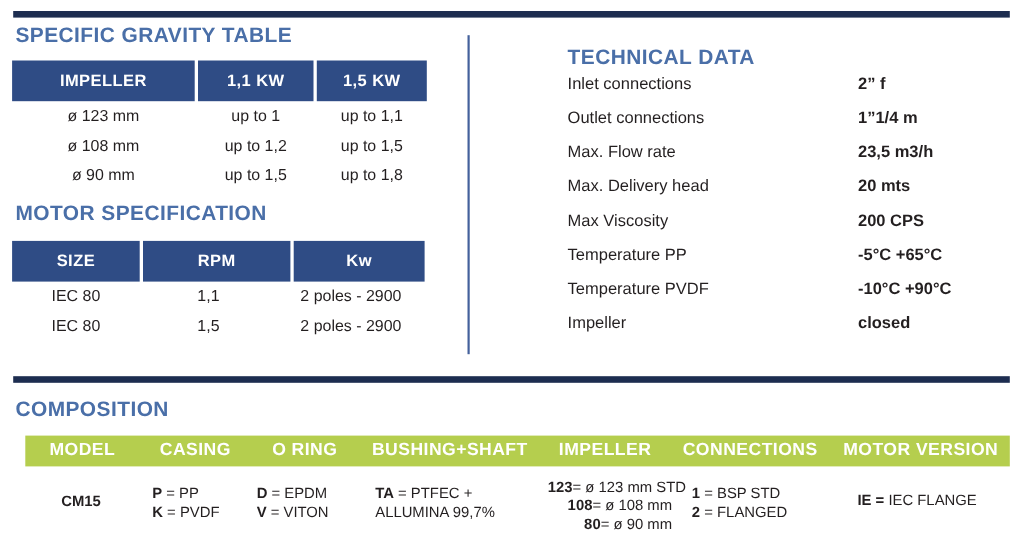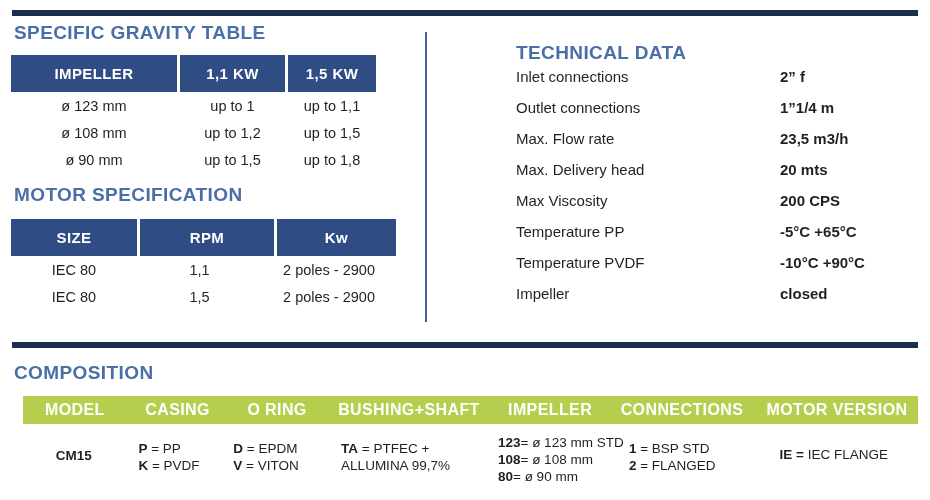--- a/index.html
+++ b/index.html
@@ -94,26 +94,26 @@
     justify-content: center;
     margin-right: 3px;
     box-sizing: border-box;
   }
   .btable .td:last-child { margin-right: 0; }
 
   
   #tbl-gravity { top: 55px; }
   #tbl-gravity .c0 { width: 166px; }
   #tbl-gravity .c1 { width: 105px; }
-  #tbl-gravity .c2 { width: 88px; }
+  #tbl-gravity .c2 { width: 100px; }
   #tbl-gravity .trow:first-of-type { margin-top: 7px; }
 
   
   #tbl-motor { top: 219px; }
-  #tbl-motor .c0 { width: 126px; }
+  #tbl-motor .c0 { width: 116px; }
   #tbl-motor .c1 { width: 119px; }
   #tbl-motor .c2 { width: 134px; }
   #tbl-motor .trow:first-of-type { margin-top: 7px; }
 
   
   .td-list {
     position: absolute;
     left: 516px;
     top: 68px;
     width: 400px;
@@ -179,21 +179,21 @@
   #comp-body .gc {
     font-size: 13.5px;
     color: #231f20;
     line-height: 17px;
     box-sizing: border-box;
   }
   .gc.b0 { width: 112px; text-align: center; font-weight: bold; font-size: 15px; padding-top: 15px; }
   .gc.b1 { width: 110px; padding-left: 14px; padding-top: 8px; }
   .gc.b2 { width: 105px; padding-left: 8px; padding-top: 8px; }
   .gc.b3 { width: 180px; padding-left: 20px; padding-top: 8px; }
-  .gc.b4 { width: 125px; padding-left: 12px; padding-top: 2px; }
+  .gc.b4 { width: 125px; padding-left: 12px; padding-top: 2px; text-align: right; }
   .gc.b5 { width: 160px; padding-left: 18px; padding-top: 8px; }
   .gc.b6 { width: 175px; padding-left: 22px; padding-top: 14px; }
   .gc .k { font-weight: bold; }
   .gc .line { white-space: nowrap; }
 </style>
 </head>
 <body>
 
 <div class="page">
 

